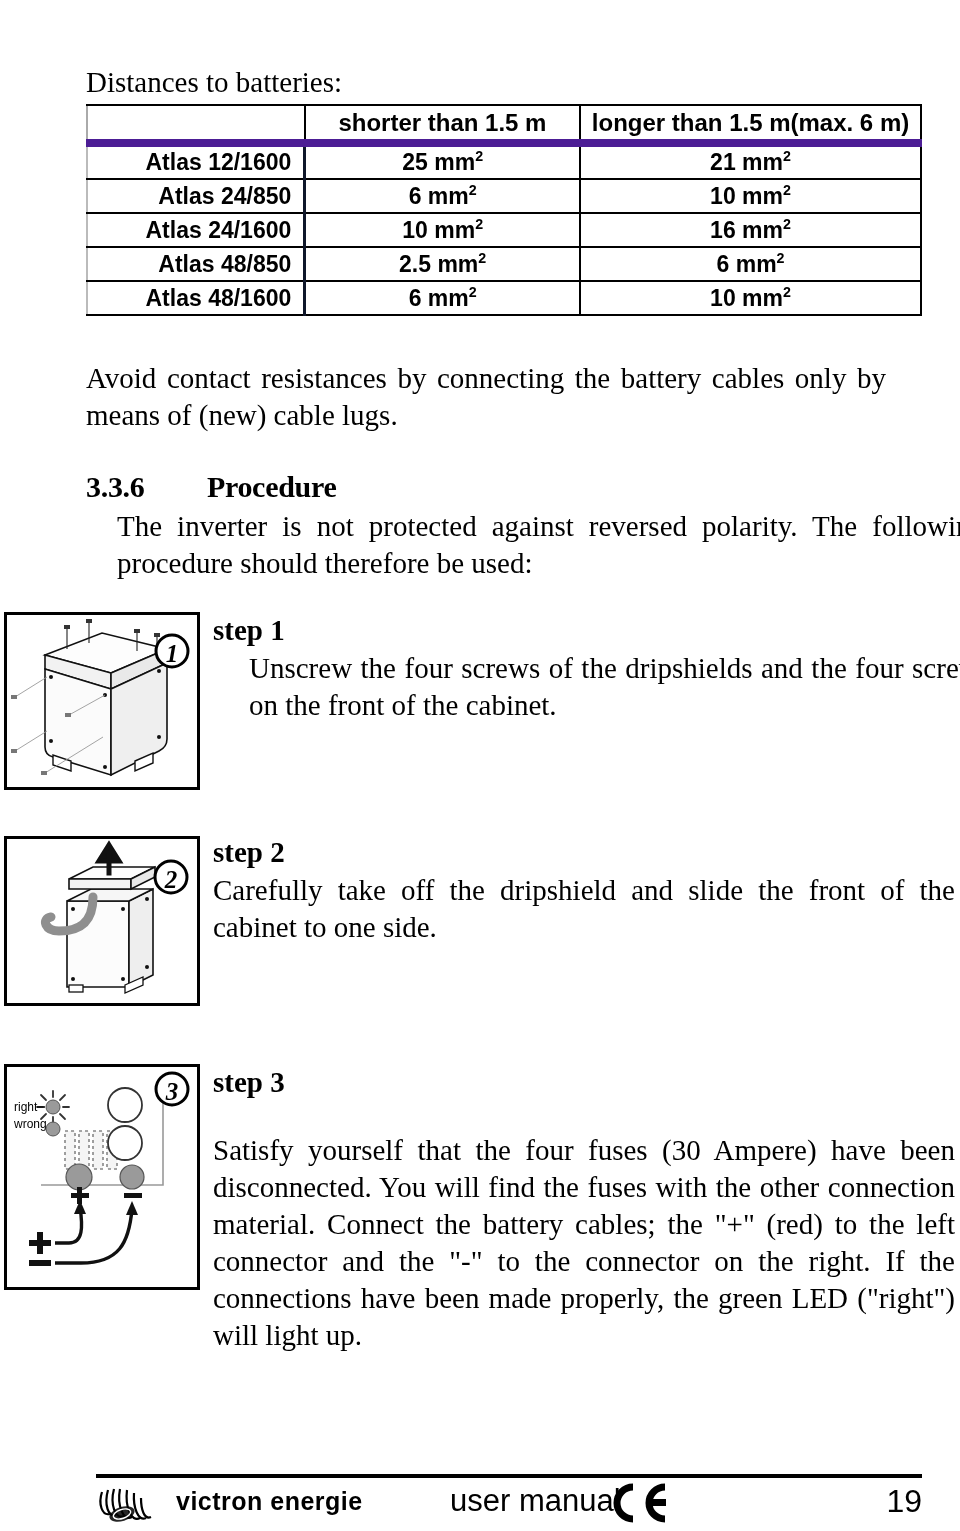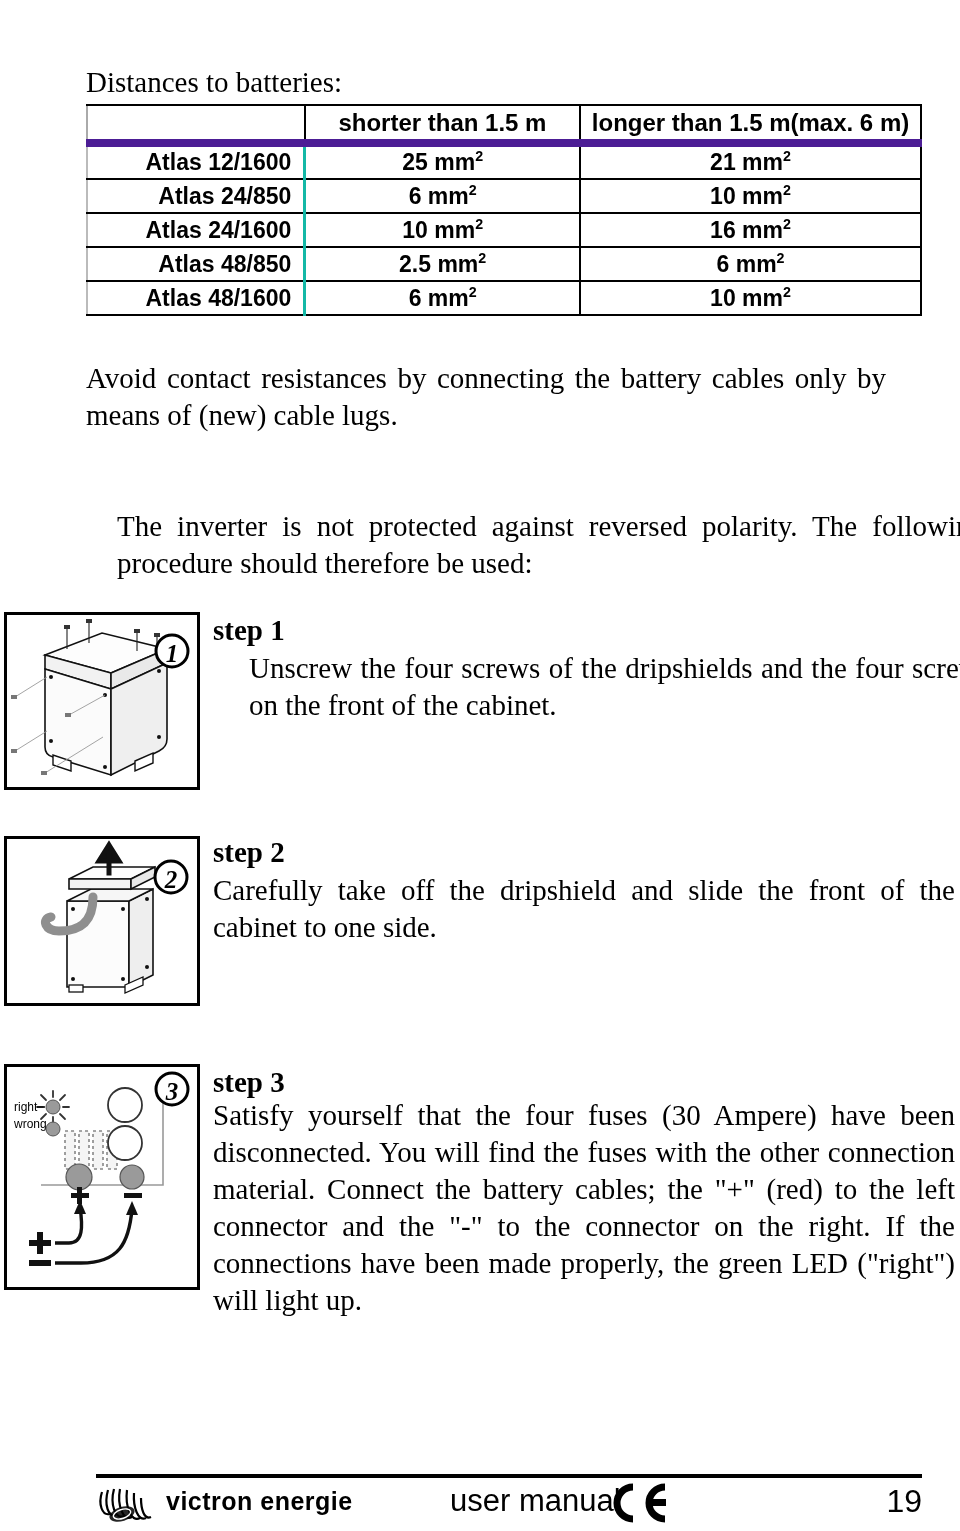--- a/index.html
+++ b/index.html
@@ -69,21 +69,21 @@
   }
   table.cables thead th.blank {
     border-left: 2px solid #aaa;
     border-top: 2px solid #000;
   }
   table.cables td.rowlabel {
     text-align: right;
     white-space: nowrap;
     padding-right: 12px;
     border-left: 2px solid #bbb;
-    border-right: 3px solid #14b8a6;
+    border-right: 3px solid #0f172a;
   }
   table.cables td.val {
     text-align: center;
     white-space: nowrap;
   }
   .col-a { width: 218px; }
   .col-b { width: 276px; }
   .col-c { width: 342px; }
   sup.sq {
     font-size: 0.62em;
@@ -115,21 +115,21 @@
   .footer-rule {
     position: absolute;
     left: 96px;
     top: 1474px;
     width: 826px;
     height: 4px;
     background: #000;
   }
   .footer-logo-text {
     position: absolute;
-    left: 166px;
+    left: 176px;
     top: 1487px;
     font-family: "Liberation Sans", "DejaVu Sans", sans-serif;
     font-weight: bold;
     font-size: 25px;
     letter-spacing: 0.5px;
     white-space: nowrap;
   }
   .footer-logo-mark {
     position: absolute;
     left: 96px;
@@ -211,20 +211,25 @@
           <td class="rowlabel">Atlas 48/1600</td>
           <td class="val"><span>6 mm</span><sup class="sq">2</sup></td>
           <td class="val"><span>10 mm</span><sup class="sq">2</sup></td>
         </tr>
       </tbody>
     </table>
   </div>
 
   <div class="body-text" style="left:86px; top:360px; width:800px;">Avoid contact resistances by connecting the battery cables only by means of (new) cable lugs.</div>
 
+  <div class="h-section" style="left:86px; top:470px;">
+    <span class="h-num">3.3.6</span>
+    <span style="display:inline-block;width:48px;"></span>
+    <span class="h-title">Procedure</span>
+  </div>
 
   <div class="body-text" style="left:86px; top:508px; width:868px;margin-left:31px;">The inverter is not protected against reversed polarity. The following procedure should therefore be used:</div>
 
   <div class="step-fig" style="left:4px; top:612px; width:196px; height:178px;">
     <svg width="190" height="172" viewBox="0 0 190 172">
 
       <path d="M38 40 L95 18 L160 34 L104 58 Z" fill="#fdfdfd" stroke="#111" stroke-width="1.6"></path>
       <path d="M38 40 L38 54 L104 74 L104 58 Z" fill="#f2f2f2" stroke="#111" stroke-width="1.6"></path>
       <path d="M104 58 L160 34 L160 48 L104 74 Z" fill="#e9e9e9" stroke="#111" stroke-width="1.6"></path>
 
@@ -366,21 +371,21 @@
 
     <div style="position:absolute; left:7px; top:32px;
                 font-family:'Liberation Sans','DejaVu Sans',sans-serif;
                 font-weight:normal; font-size:12px; line-height:17px;">
       <div>right</div>
       <div>wrong</div>
     </div>
   </div>
 
   <div class="step-label" style="left:213px; top:1066px;">step 3</div>
-  <div class="step-body" style="left:213px; top:1097px; width:742px;">Satisfy yourself that the four fuses (30 Ampere) have been disconnected. You will find the fuses with the other connection material. Connect the battery cables; the "+" (red) to the left connector and the "-" to the connector on the right. If the connections have been made properly, the green LED ("right") will light up.</div>
+  <div class="step-body" style="left:213px; top:1132px; width:742px;">Satisfy yourself that the four fuses (30 Ampere) have been disconnected. You will find the fuses with the other connection material. Connect the battery cables; the "+" (red) to the left connector and the "-" to the connector on the right. If the connections have been made properly, the green LED ("right") will light up.</div>
 
   <div class="footer-rule"></div>
 
   <div class="footer-logo-mark">
     <svg width="62" height="44" viewBox="0 0 62 44">
       <g fill="none" stroke="#000" stroke-width="2.2">
         <path d="M6 8 C 2 20, 6 32, 14 30"></path>
         <path d="M12 6 C 8 20, 12 34, 20 31"></path>
         <path d="M18 5 C 14 20, 19 36, 28 32"></path>
         <path d="M24 5 C 21 21, 27 38, 36 33"></path>

